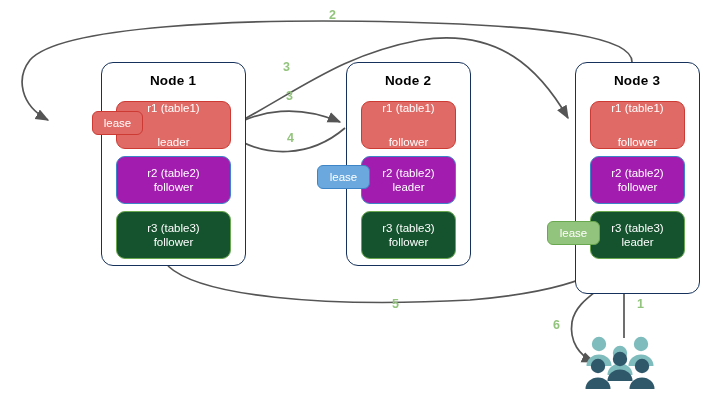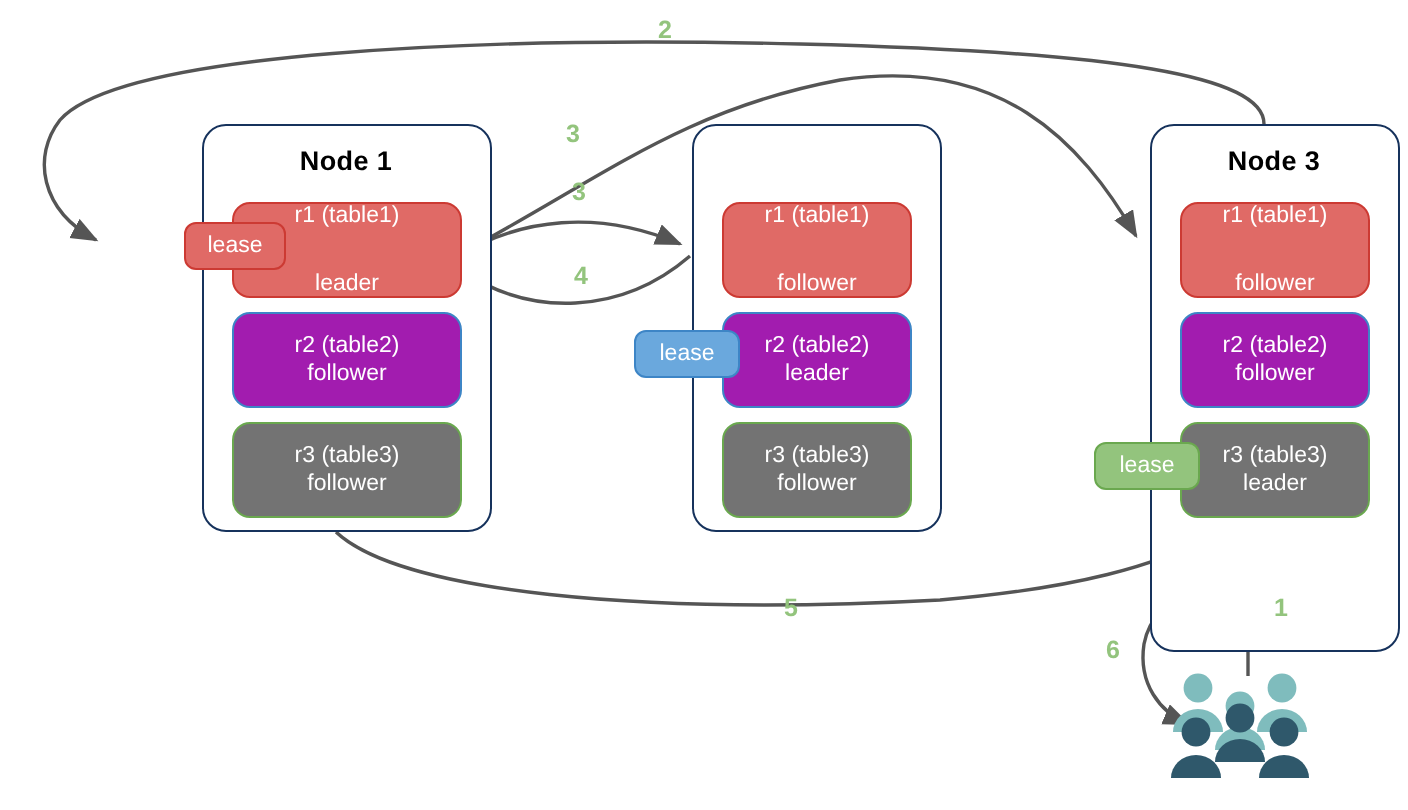--- a/index.html
+++ b/index.html
@@ -64,21 +64,21 @@
   .rep-red {
     background: #e06a66;
     border: 1.6px solid #cc3a33;
     gap: 20px;
   }
   .rep-blue {
     background: #a21caf;
     border: 1.6px solid #3d85c6;
   }
   .rep-green {
-    background: #737373;
+    background: #14532d;
     border: 1.6px solid #6aa84f;
   }
 
   .lease {
     position: absolute;
     box-sizing: border-box;
     height: 24px;
     border-radius: 6px;
     display: flex;
     align-items: center;
@@ -141,35 +141,36 @@
       <span class="ln">r2 (table2)</span>
       <span class="ln">follower</span>
     </div>
     <div class="replica rep-green" style="top:148px;">
       <span class="ln">r3 (table3)</span>
       <span class="ln">follower</span>
     </div>
   </div>
 
   <div class="node-box" style="left:346px; top:62px; width:125px; height:204px;">
+    <div class="node-title">Node 2</div>
     <div class="replica rep-red" style="top:38px;">
       <span class="ln">r1 (table1)</span>
       <span class="ln">follower</span>
     </div>
     <div class="replica rep-blue" style="top:93px;">
       <span class="ln">r2 (table2)</span>
       <span class="ln">leader</span>
     </div>
     <div class="replica rep-green" style="top:148px;">
       <span class="ln">r3 (table3)</span>
       <span class="ln">follower</span>
     </div>
   </div>
 
-  <div class="node-box" style="left:575px; top:62px; width:125px; height:264px;">
+  <div class="node-box" style="left:575px; top:62px; width:125px; height:232px;">
     <div class="node-title">Node 3</div>
     <div class="replica rep-red" style="top:38px;">
       <span class="ln">r1 (table1)</span>
       <span class="ln">follower</span>
     </div>
     <div class="replica rep-blue" style="top:93px;">
       <span class="ln">r2 (table2)</span>
       <span class="ln">follower</span>
     </div>
     <div class="replica rep-green" style="top:148px;">

